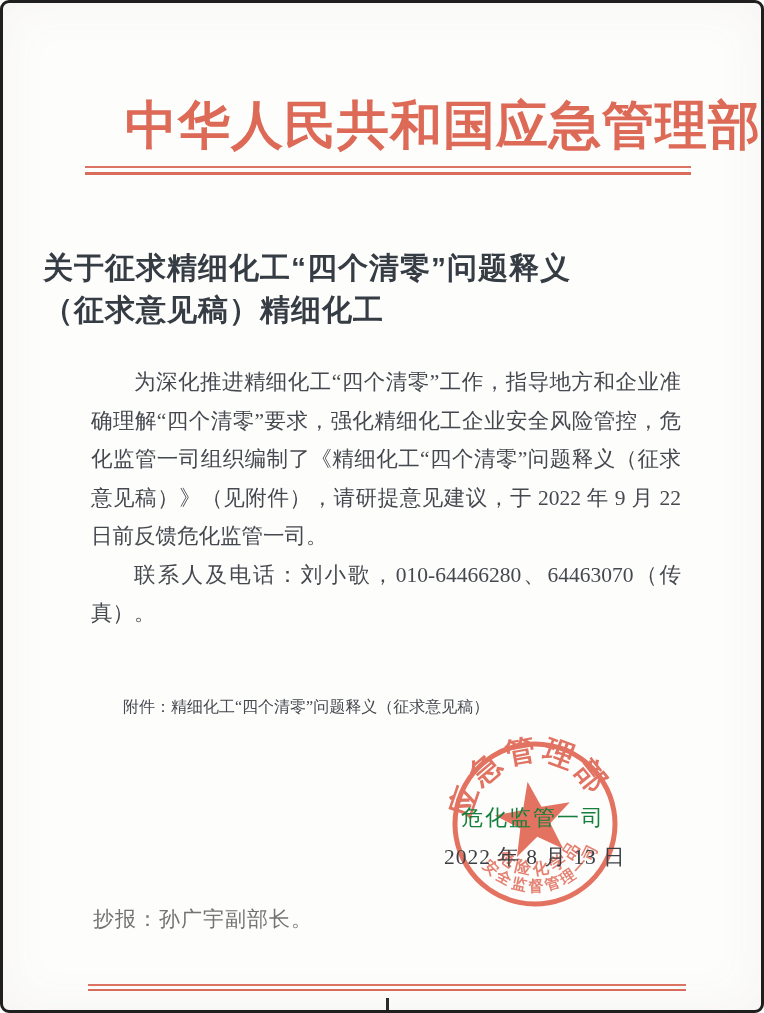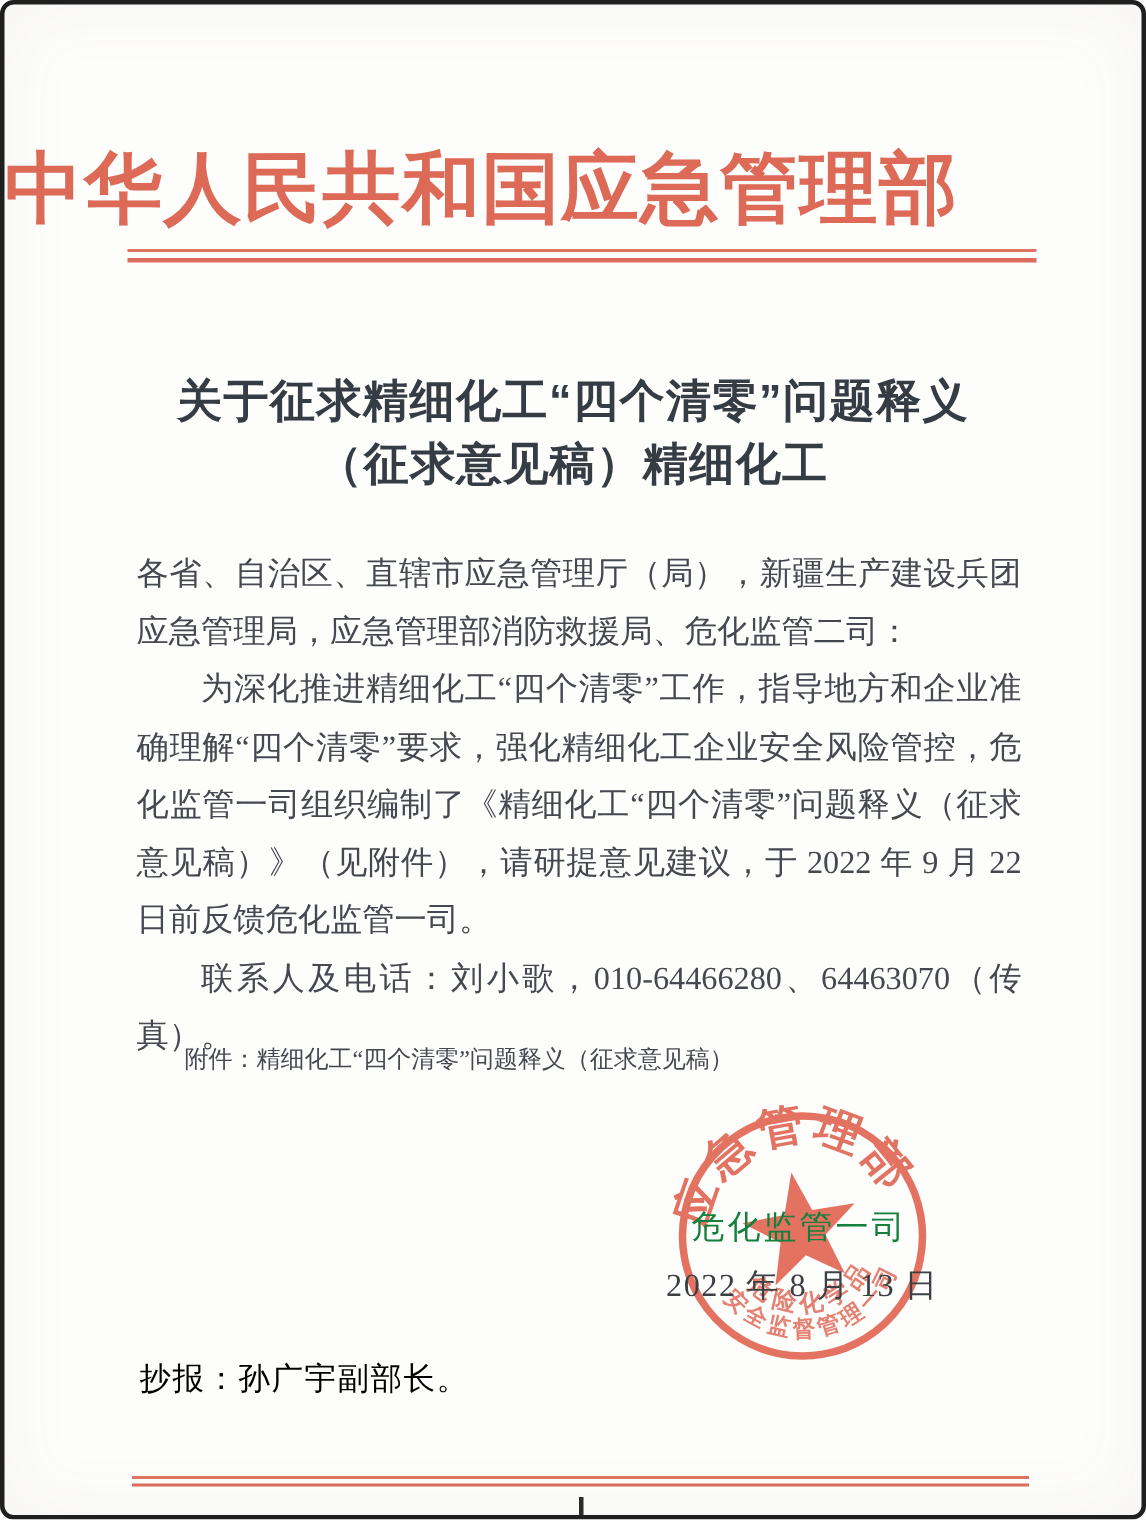--- a/index.html
+++ b/index.html
@@ -9,38 +9,37 @@
     box-sizing:border-box;
     background:#fdfdfc;
     border:3px solid #1f1f1f;
     border-radius:9px;
     overflow:hidden;
     font-family:"Liberation Serif","DejaVu Serif",serif;
     box-shadow:inset 0 0 50px rgba(120,110,100,0.06);
   }
   .org-name{
     position:absolute;top:88px;left:0;right:0;
-    text-align:left;
+    text-align:right;
     font-size:52px;font-weight:bold;
     letter-spacing:1px;
     color:#dd6a57;
     white-space:nowrap;
   }
   .rule{
     position:absolute;
     box-sizing:border-box;
     border-top:2px solid #dd7362;
     border-bottom:3px solid #d96c5a;
     height:9px;
   }
   .rule.header{left:82px;width:606px;top:163px;}
   .rule.footer{left:85px;width:598px;top:981px;border-top-width:2px;border-bottom-width:2px;height:7px;}
   .doc-title{
     position:absolute;top:244px;left:40px;right:40px;
-    text-align:center;
     color:#363c43;
     font-weight:bold;
     font-size:30px;line-height:42px;
     font-family:"Liberation Sans","DejaVu Sans",sans-serif;
     letter-spacing:1px;
   }
   .body-block{
     position:absolute;top:360px;left:88px;width:590px;
     color:#45484e;
     font-size:21.5px;line-height:38.5px;
@@ -66,21 +65,21 @@
     z-index:5;white-space:nowrap;
   }
   .issue-date{
     position:absolute;left:441px;top:839px;
     color:#3c3f44;
     font-size:21.5px;letter-spacing:1px;
     z-index:5;white-space:nowrap;
   }
   .cc-line{
     position:absolute;left:90px;top:902px;
-    color:#000000;
+    color:#737373;
     font-size:21px;letter-spacing:1px;
   }
   .page-mark{
     position:absolute;left:383px;top:995px;
     width:3px;height:15px;background:#2b2b2b;
   }
   .seal-text{font-family:"Liberation Serif","DejaVu Serif",serif;font-weight:bold;}
 </style>
 </head>
 <body>
@@ -90,21 +89,20 @@
   <div class="org-name">中华人民共和国应急管理部</div>
 
   <div class="rule header"></div>
 
   <div class="doc-title">
     <div>关于征求精细化工“四个清零”问题释义</div>
     <div>（征求意见稿）精细化工</div>
   </div>
 
   <div class="body-block">
-    <p>各省、自治区、直辖市应急管理厅（局），新疆生产建设兵团应急管理局，应急管理部消防救援局、危化监管二司：</p>
     <p class="indent">为深化推进精细化工“四个清零”工作，指导地方和企业准确理解“四个清零”要求，强化精细化工企业安全风险管控，危化监管一司组织编制了《精细化工“四个清零”问题释义（征求意见稿）》（见附件），请研提意见建议，于 2022 年 9 月 22 日前反馈危化监管一司。</p>
     <p class="indent">联系人及电话：刘小歌，010-64466280、64463070（传真）。</p>
   </div>
 
   <div class="attachment">附件：精细化工“四个清零”问题释义（征求意见稿）</div>
 
   <svg class="seal" viewBox="0 0 190 190">
     <g transform="rotate(-10 95 95)" opacity="0.85">
       <circle cx="95" cy="95" r="80" fill="none" stroke-width="5" stroke="#e05a45"></circle>
       <polygon points="95,52 104.4,79.1 133,79.6 110.2,96.9 118.5,124.4 95,108 71.5,124.4 79.8,96.9 57,79.6 85.6,79.1" fill="#e05a45"></polygon>

